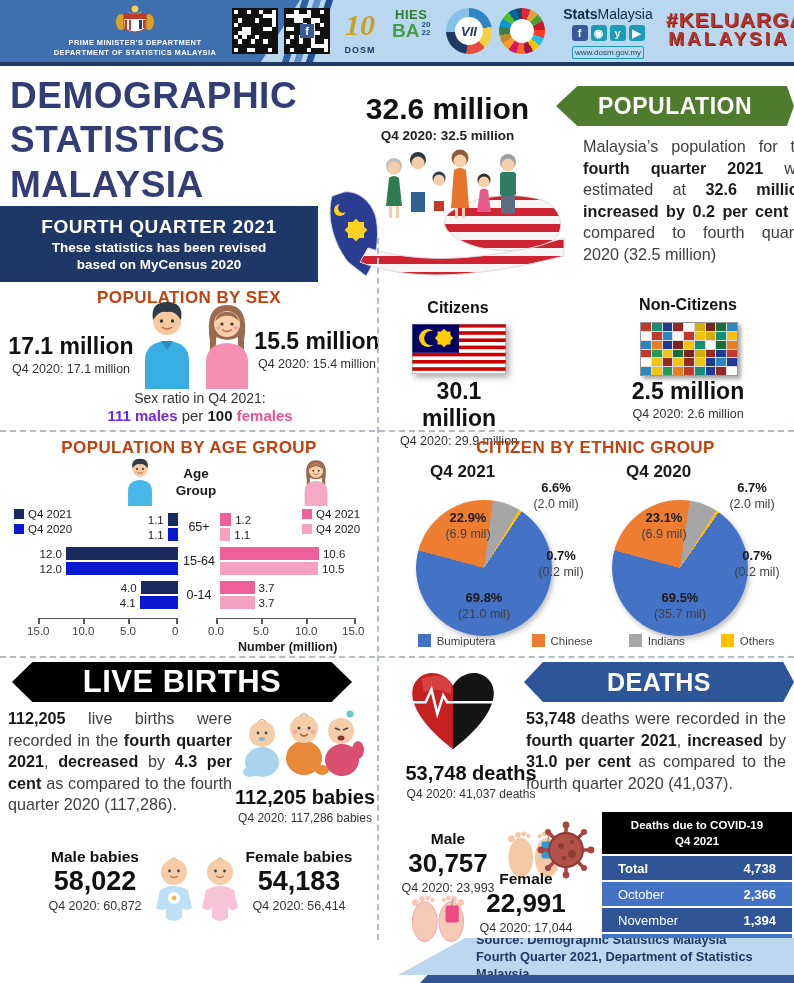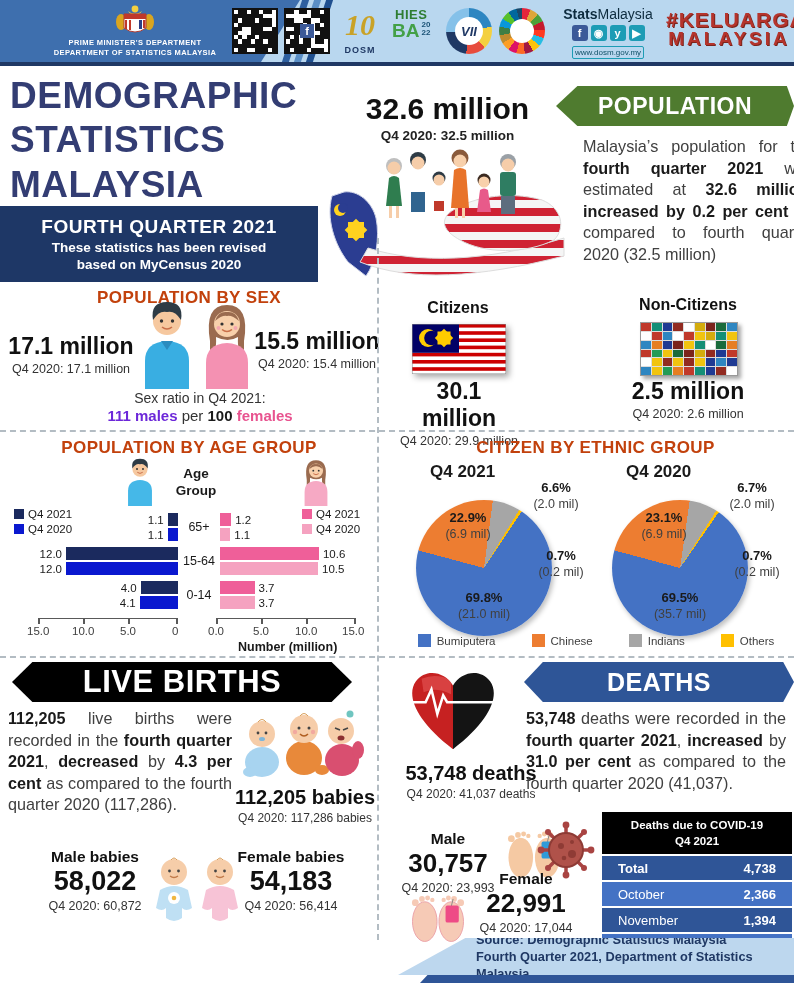--- a/index.html
+++ b/index.html
@@ -814,21 +814,21 @@
       <circle cx="22" cy="42" r="2.3" fill="#f0b63f"></circle>
   </svg>
   <svg class="abs" style="left:198px;top:856px" width="44" height="72" viewBox="0 0 44 72">
     <circle cx="22" cy="16" r="13" fill="#f6cda9"></circle>
       <path d="M19 4 q3 -4 6 0" stroke="#d9a05b" fill="none"></path>
     <circle cx="17.5" cy="15" r="1.4" fill="#444"></circle>
       <circle cx="26.5" cy="15" r="1.4" fill="#444"></circle>
     <path d="M18 20 q4 3 8 0" stroke="#c07a4a" stroke-width="1.4" fill="none"></path>
     <path d="M8 34 Q22 26 36 34 L40 52 Q34 56 30 52 L30 62 Q22 68 14 62 L14 52 Q10 56 4 52 Z" fill="#f7c3d6"></path>
   </svg>
-  <div class="stat" style="left:220px;top:848px;width:142px">
+  <div class="stat" style="left:228px;top:848px;width:142px">
     <div style="font-size:15.5px;font-weight:800;color:#111">Female babies</div>
     <div class="v" style="font-size:27px">54,183</div>
     <div class="p" style="font-size:12.5px">Q4 2020: 56,414</div>
   </div>
 
   <div class="banner banner-blue">DEATHS</div>
   <svg class="abs" style="left:404px;top:662px" width="98" height="96" viewBox="0 0 100 92">
     <defs>
         <clipPath id="hclip">
           <path d="M50 86 C12 57 2 31 12 17 C22 3 42 7 50 21 C58 7 78 3 88 17 C98 31 88 57 50 86 Z"></path>

